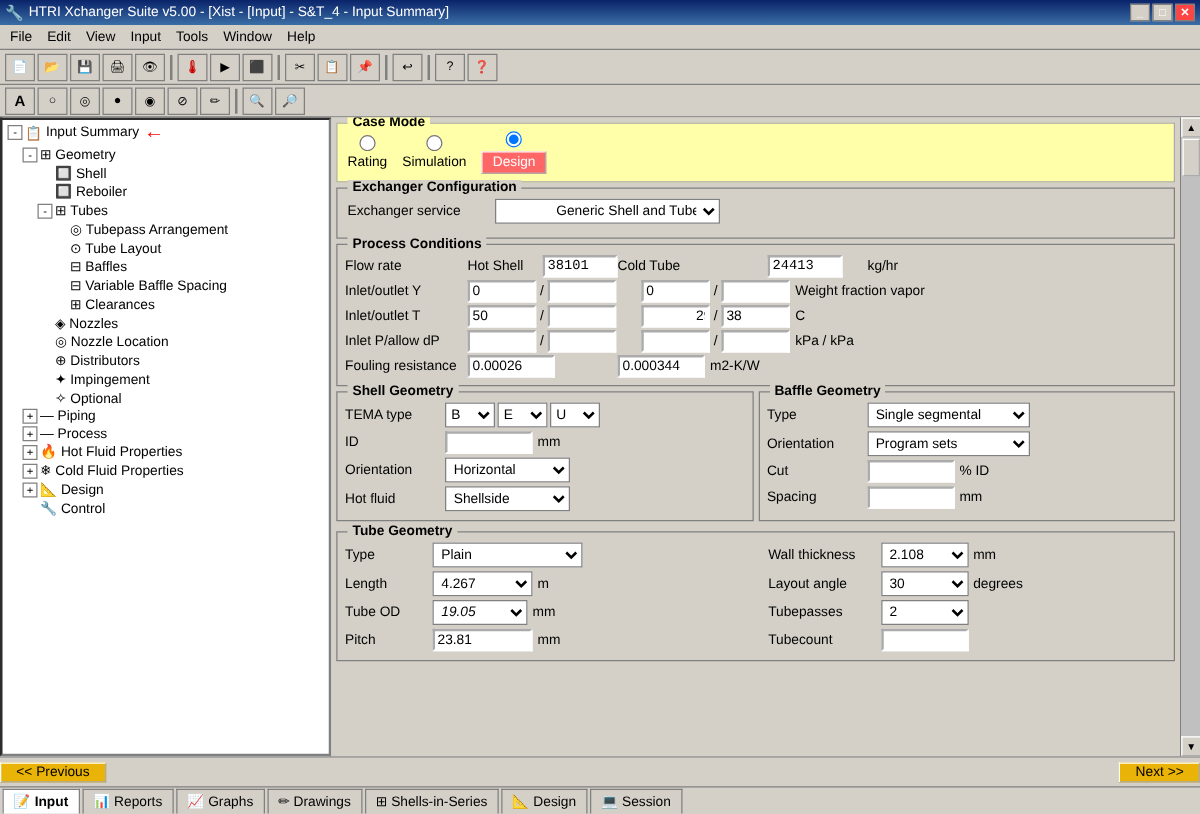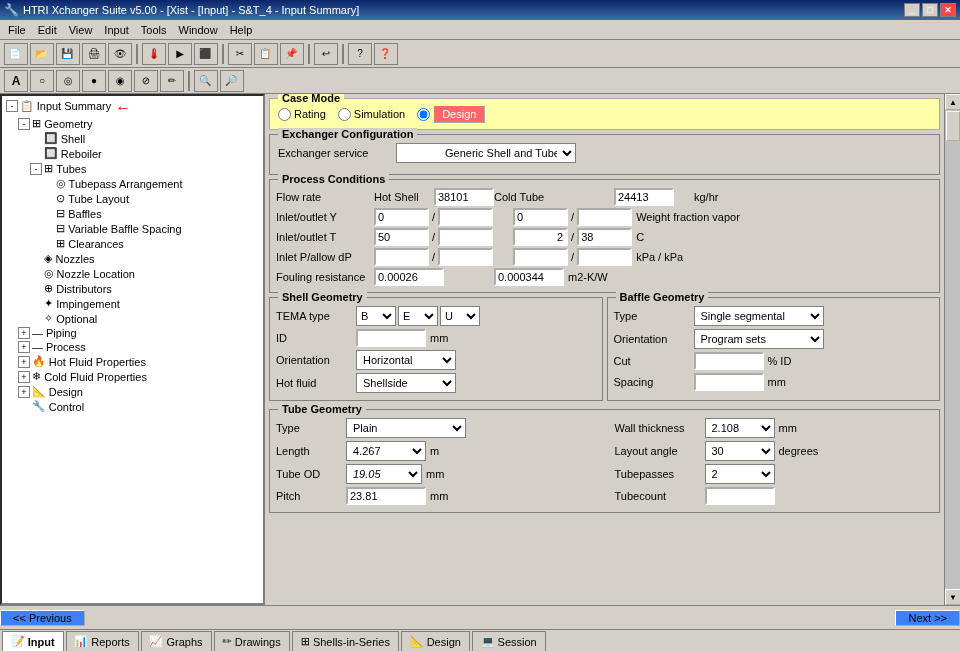--- a/index.html
+++ b/index.html
@@ -141,21 +141,21 @@
       padding: 0 4px;
       font-size: 11px;
       font-weight: bold;
     }
     .group-box-content {
       padding: 8px 6px 4px 6px;
     }
 
     
     .radio-group { display: flex; align-items: center; gap: 12px; padding: 6px 8px; }
-    .radio-label { display: flex; align-items: center; gap: 3px; cursor: pointer; }
+    .radio-label { display: flex; gap: 3px; cursor: pointer; flex-direction: column; }
     .radio-selected { background: #ff6666; color: white; padding: 2px 8px; border: 1px outset #ffffff; }
 
     
     .form-row {
       display: flex;
       align-items: center;
       margin-bottom: 3px;
     }
     .form-input {
       border: 2px inset #ffffff;
@@ -182,21 +182,21 @@
     .bottom-nav {
       height: 24px;
       background: #d4d0c8;
       border-top: 1px solid #808080;
       display: flex;
       align-items: center;
     }
     .nav-btn {
       height: 16px;
       padding: 0 12px;
-      background: #3b82f6;
+      background: #eab308;
       border: 1px outset #ffffff;
       cursor: pointer;
       font-size: 11px;
     }
 
     
     .tab-bar {
       height: 22px;
       background: #d4d0c8;
       display: flex;
@@ -222,21 +222,21 @@
       font-weight: bold;
     }
 
     
     .arrow-icon {
       color: red;
       font-size: 16px;
       font-weight: bold;
       margin-left: 4px;
     }
-    .input-md { width: 70px; }
+    .input-md { width: 70px; font-family: Liberation Mono, monospace; }
     .tema-select { width: 40px; height: 20px; border: 1px solid #808080; background: white; }
 
     
     .case-mode-box { background: #ffffcc; border: 1px solid #cccc00; }
   </style>
 </head>
 <body>
 
 <div class="title-bar">
   <div style="display:flex; align-items:center; gap:4px;">

